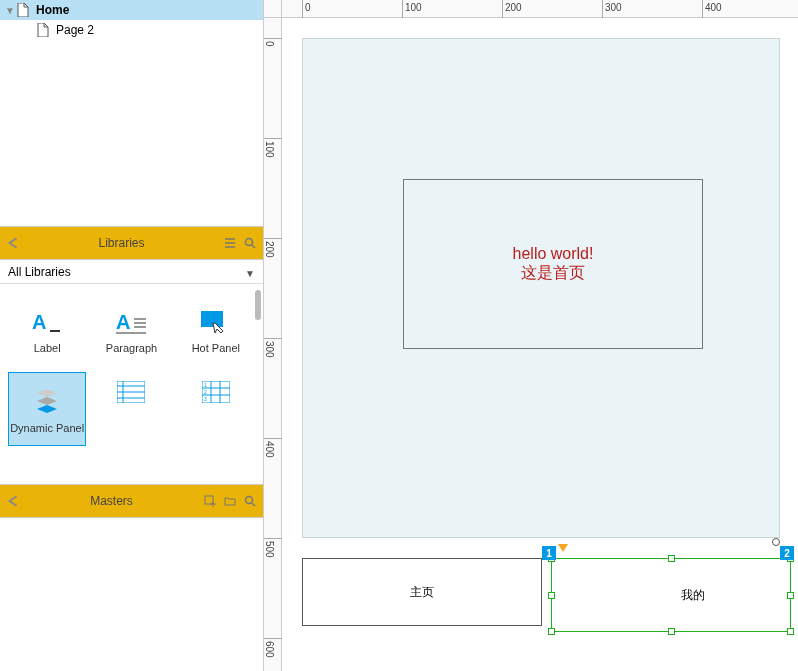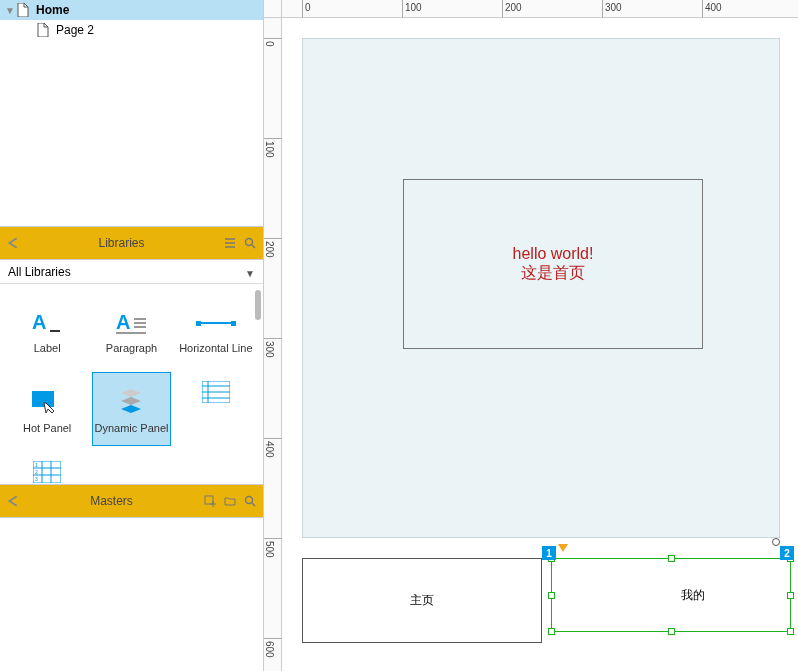--- a/index.html
+++ b/index.html
@@ -35,21 +35,21 @@
 .ruler-h .tick { position: absolute; top: 0; height: 18px; border-left: 1px solid #aaa; }
 .ruler-h .tick span { position: absolute; left: 2px; top: 2px; font-size: 10px; color: #444; }
 .ruler-v { position: absolute; left: 0; top: 18px; width: 18px; bottom: 0; border-right: 1px solid #ccc; background: #fafafa; }
 .ruler-v .tick { position: absolute; left: 0; width: 18px; border-top: 1px solid #aaa; }
 .ruler-v .tick span { position: absolute; left: 0; top: 2px; font-size: 10px; color: #444; writing-mode: vertical-rl; }
 .ruler-corner { position: absolute; left: 0; top: 0; width: 18px; height: 18px; background: #fafafa; border-right: 1px solid #ccc; border-bottom: 1px solid #ccc; }
 .canvas-inner { position: absolute; left: 18px; top: 18px; right: 0; bottom: 0; overflow: hidden; }
 .artboard { position: absolute; left: 20px; top: 20px; width: 478px; height: 500px; background: #eaf3f5; border: 1px solid #cbd6d9; }
 .hello-box { position: absolute; left: 100px; top: 140px; width: 300px; height: 170px; border: 1px solid #777; display: flex; flex-direction: column; align-items: center; justify-content: center; }
 .hello-box div { font-size: 16px; color: #b91c1c; }
-.tab-a { position: absolute; left: 20px; top: 540px; width: 240px; height: 85px; border: 1px solid #555; display: flex; align-items: center; justify-content: center; background: #fff; }
+.tab-a { position: absolute; left: 20px; top: 540px; width: 240px; height: 68px; border: 1px solid #555; display: flex; align-items: center; justify-content: center; background: #fff; }
 .tab-b { position: absolute; left: 269px; top: 540px; width: 240px; height: 74px; border: 1px solid #1cb01c; display: flex; align-items: center; justify-content: center; background: #fff; padding-left: 44px; }
 .handle { position: absolute; width: 7px; height: 7px; background: #fff; border: 1px solid #1cb01c; }
 .badge { position: absolute; width: 14px; height: 14px; background: #0099e5; color: #fff; font-size: 10px; font-weight: bold; display: flex; align-items: center; justify-content: center; }
 .small-circle { position: absolute; width: 8px; height: 8px; border: 1px solid #555; border-radius: 50%; background: #fff; }
 .yellow-tri { position: absolute; width: 0; height: 0; border-left: 5px solid transparent; border-right: 5px solid transparent; border-top: 8px solid #f5a623; }
 </style>
 </head>
 <body>
 
 <div class="app">
@@ -119,30 +119,20 @@
                 <line x1="20" y1="8" x2="32" y2="8" stroke="#333"></line>
                 <line x1="20" y1="12" x2="32" y2="12" stroke="#333"></line>
                 <line x1="20" y1="16" x2="32" y2="16" stroke="#333"></line>
                 <line x1="2" y1="22" x2="32" y2="22" stroke="#333"></line>
               </svg>
             </div>
           <div class="cell-label">Paragraph</div>
         </div>
         <div class="lib-cell">
           <div class="cell-ico">
-              <svg width="40" height="10">
-                <rect x="0" y="3" width="5" height="5" fill="#0099e5"></rect>
-                <line x1="5" y1="5" x2="35" y2="5" stroke="#0099e5" stroke-width="2"></line>
-                <rect x="35" y="3" width="5" height="5" fill="#0099e5"></rect>
-              </svg>
-            </div>
-          <div class="cell-label">Horizontal Line</div>
-        </div>
-        <div class="lib-cell">
-          <div class="cell-ico">
               <svg width="34" height="28">
                 <rect x="2" y="2" width="22" height="16" fill="#0099e5"></rect>
                 <path d="M16 14 L24 22 L22 24 L18 20 L16 24 L14 14 Z" fill="#fff" stroke="#333"></path>
               </svg>
             </div>
           <div class="cell-label">Hot Panel</div>
         </div>
         <div class="lib-cell selected">
           <div class="cell-ico">
               <svg width="32" height="28">

